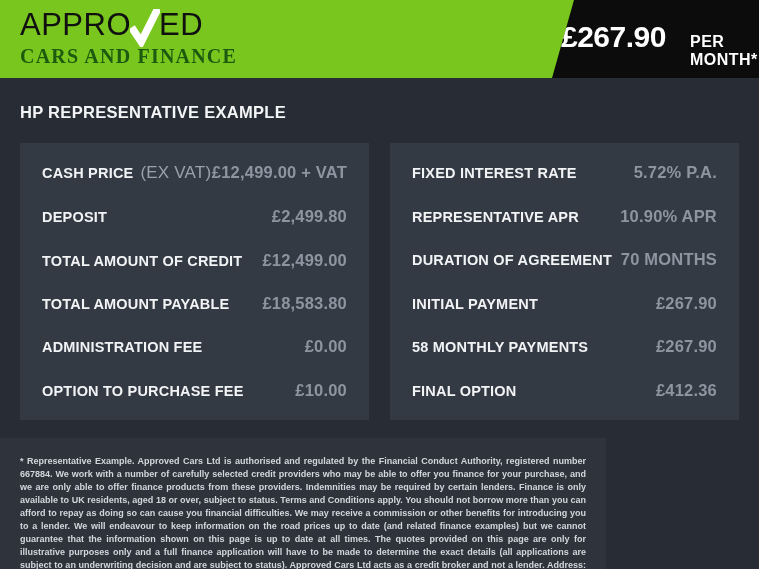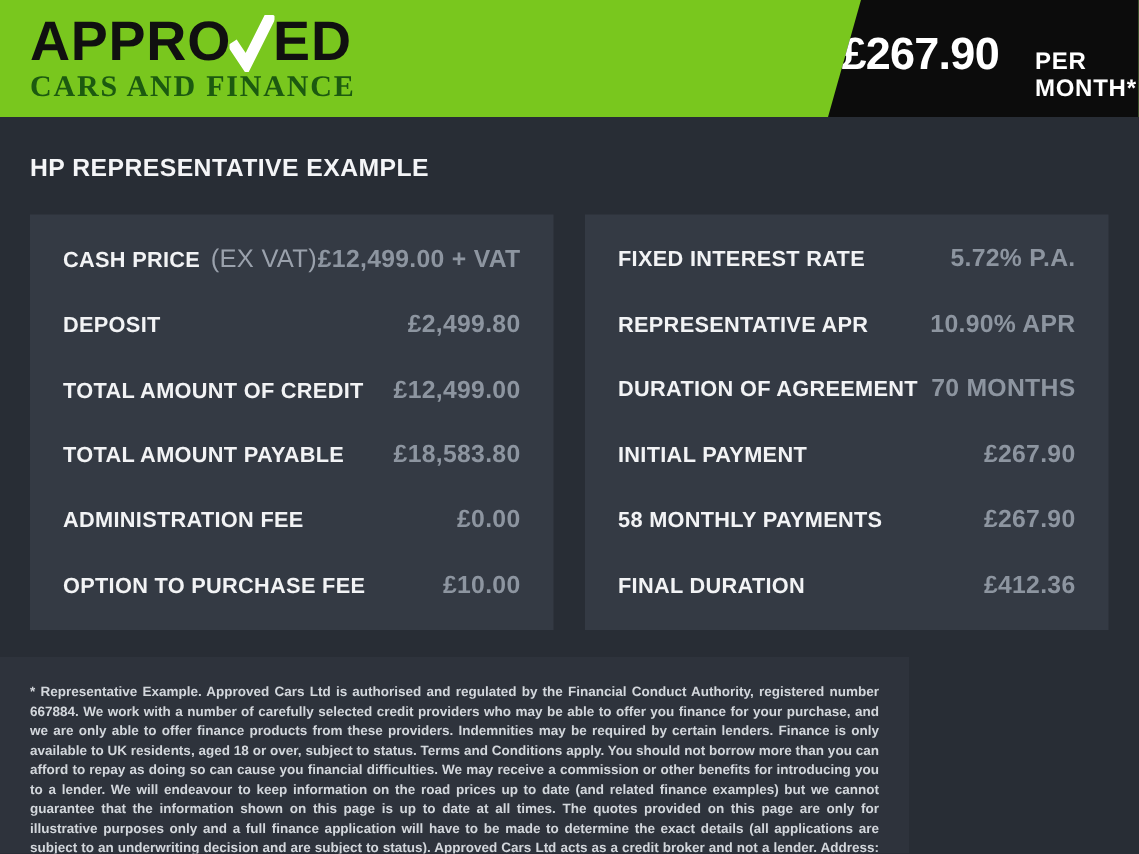--- a/index.html
+++ b/index.html
@@ -12,22 +12,22 @@
 
   
   .header {
     position: relative;
     width: 759px; height: 78px;
     background: #79c71e;
     overflow: hidden;
   }
   .logo { position: absolute; left: 20px; top: 9px; }
   .logo-word {
-    display: flex; align-items: center;
-    font-size: 37px; font-weight: 700; letter-spacing: 0.5px;
+    display: flex; align-items: flex-start;
+    font-size: 31px; font-weight: 400; letter-spacing: 0.5px;
     color: #101010; line-height: 1;
   }
   .logo-check {
     width: 30px; height: 38px;
     margin: 0 -1px -3px -1px;
     display: inline-block;
   }
   .logo-sub {
     font-family: "Liberation Serif", serif;
     font-size: 20px; font-weight: 700;
@@ -164,21 +164,21 @@
     </div>
     <div class="frow">
       <span class="label">INITIAL PAYMENT</span>
       <span class="value">£267.90</span>
     </div>
     <div class="frow">
       <span class="label">58 MONTHLY PAYMENTS</span>
       <span class="value">£267.90</span>
     </div>
     <div class="frow">
-      <span class="label">FINAL DURATION</span>
+      <span class="label">FINAL OPTION</span>
       <span class="value">£412.36</span>
     </div>
   </div>
 
 </div>
 
 <div class="footer">
   <p class="disclaimer">* Representative Example. Approved Cars Ltd is authorised and regulated by the Financial Conduct Authority, registered number 667884. We work with a number of carefully selected credit providers who may be able to offer you finance for your purchase, and we are only able to offer finance products from these providers. Indemnities may be required by certain lenders. Finance is only available to UK residents, aged 18 or over, subject to status. Terms and Conditions apply. You should not borrow more than you can afford to repay as doing so can cause you financial difficulties. We may receive a commission or other benefits for introducing you to a lender. We will endeavour to keep information on the road prices up to date (and related finance examples) but we cannot guarantee that the information shown on this page is up to date at all times. The quotes provided on this page are only for illustrative purposes only and a full finance application will have to be made to determine the exact details (all applications are subject to an underwriting decision and are subject to status). Approved Cars Ltd acts as a credit broker and not a lender. Address: Unit 1, 2 &amp; 3 Branbridges Estate, East Peckham, TN12 5HD</p>
 </div>
 

